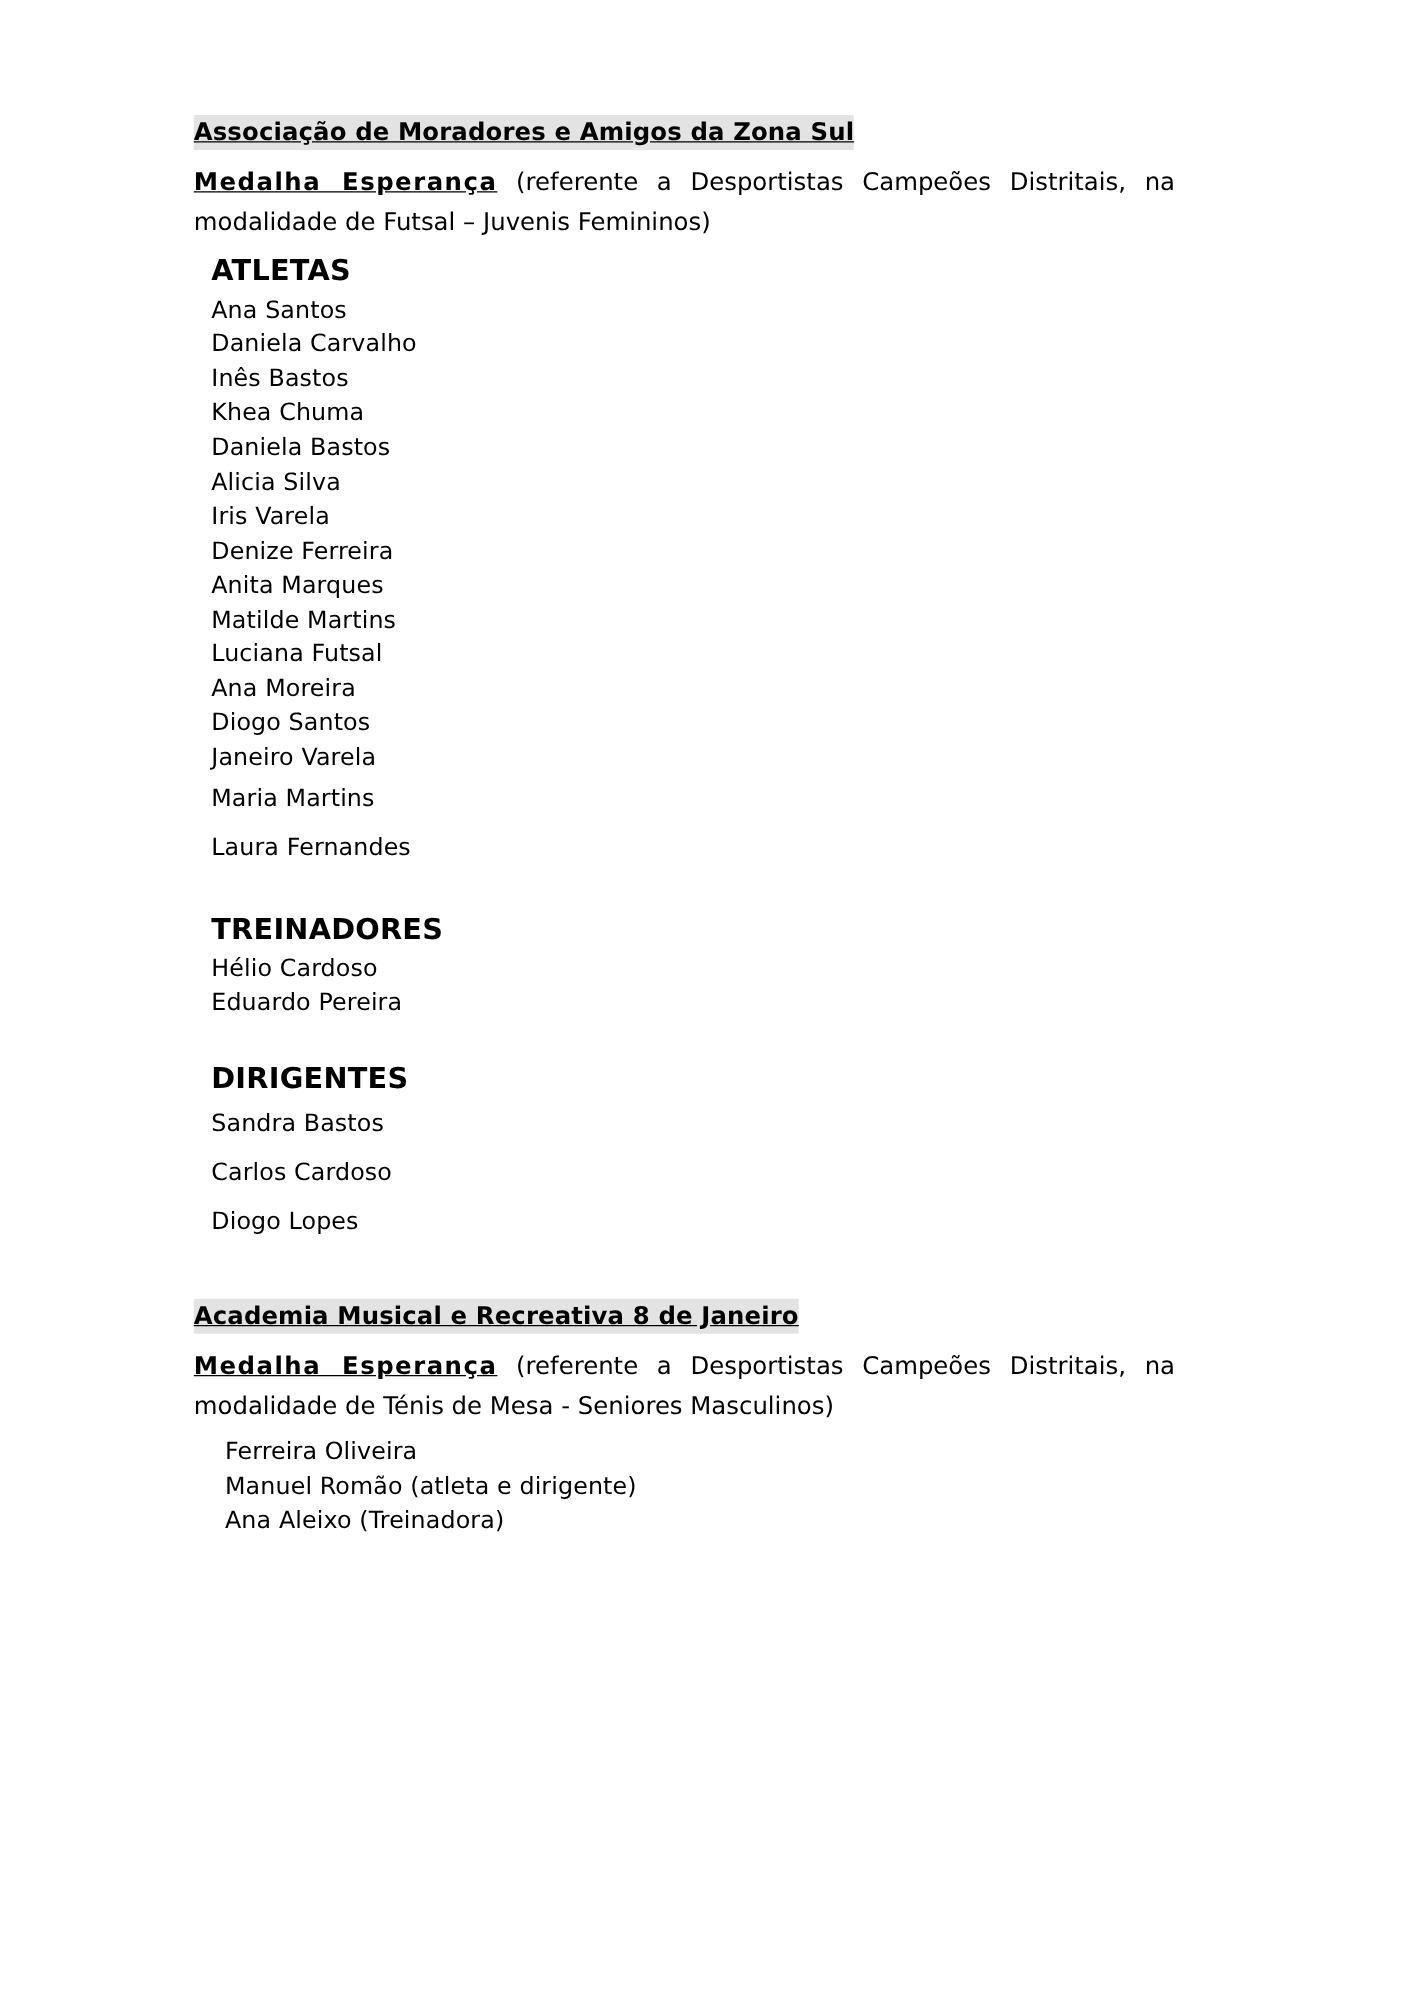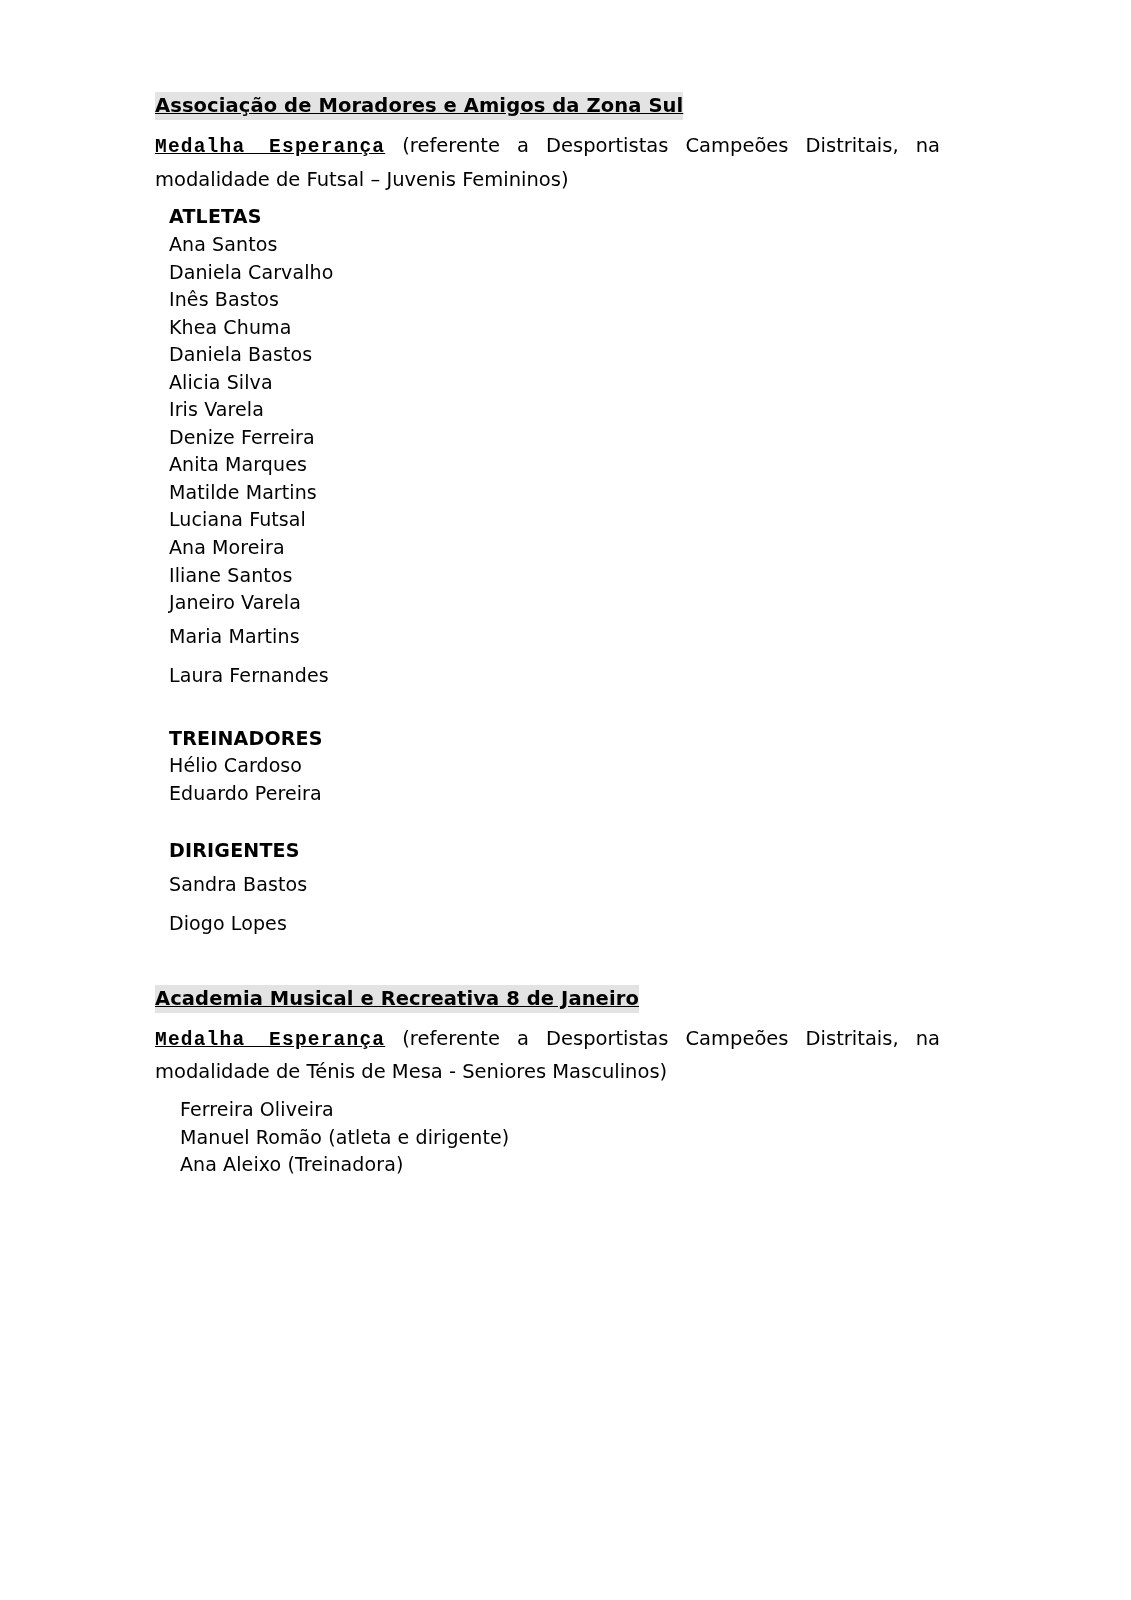--- a/index.html
+++ b/index.html
@@ -35,24 +35,23 @@
     font-size: 19.5px;
     line-height: 1.62;
     text-align: justify;
     margin-top: 10px;
     width: 785px;
   }
   .medal-name {
     font-weight: bold;
     text-decoration: underline;
     letter-spacing: 1.2px;
-    font-family: Liberation Mono, monospace;
   }
   .section-title {
-    font-size: 19px;
+    font-size: 23px;
     font-weight: bold;
     margin: 0;
     padding-left: 14px;
     line-height: 1.45;
     letter-spacing: 0.2px;
   }
   .name-list {
     list-style: none;
     margin: 0;
     padding: 0 0 0 14px;
@@ -94,39 +93,40 @@
       <li>Inês Bastos</li>
       <li>Khea Chuma</li>
       <li>Daniela Bastos</li>
       <li>Alicia Silva</li>
       <li>Iris Varela</li>
       <li>Denize Ferreira</li>
       <li>Anita Marques</li>
       <li>Matilde Martins</li>
       <li>Luciana Futsal</li>
       <li>Ana Moreira</li>
-      <li>Iliane Santos</li>
+      <li>Diogo Santos</li>
       <li>Janeiro Varela</li>
       <li class="spaced">Maria Martins</li>
       <li class="spaced">Laura Fernandes</li>
     </ul>
 
     <div class="gap-lg"></div>
 
     <div class="section-title">TREINADORES</div>
     <ul class="name-list">
       <li>Hélio Cardoso</li>
       <li>Eduardo Pereira</li>
     </ul>
 
     <div class="gap-lg"></div>
 
     <div class="section-title">DIRIGENTES</div>
     <ul class="name-list">
       <li class="spaced">Sandra Bastos</li>
+      <li class="spaced">Carlos Cardoso</li>
       <li class="spaced">Diogo Lopes</li>
     </ul>
   </div>
 
   <div class="gap-xl"></div>
 
   <div>
     <div class="org-heading">Academia Musical e Recreativa 8 de Janeiro</div>
 
     <div class="medal-block">

